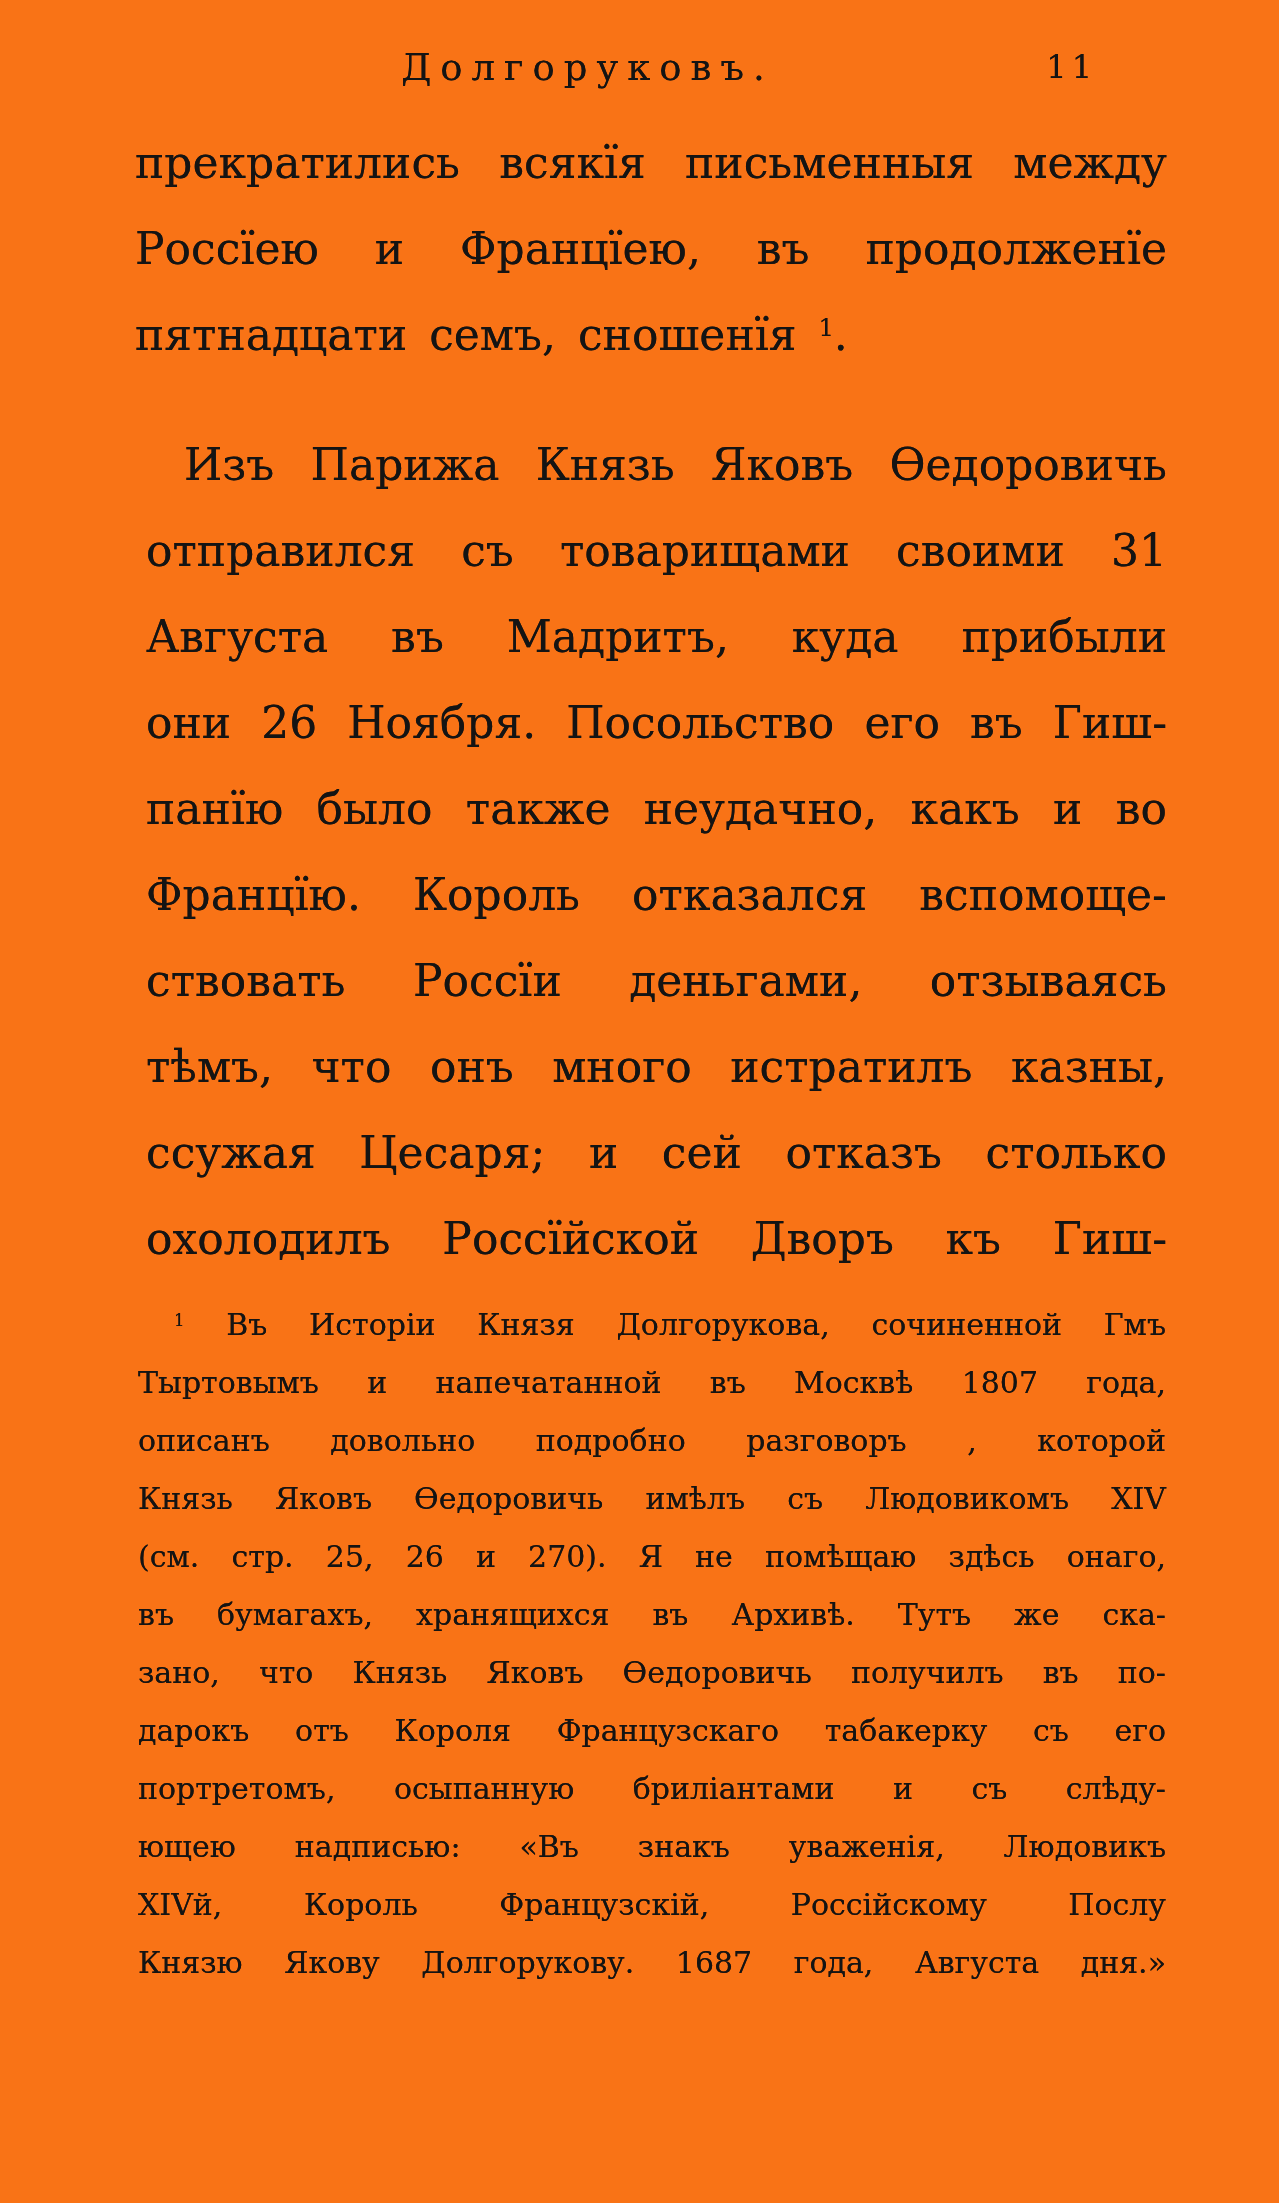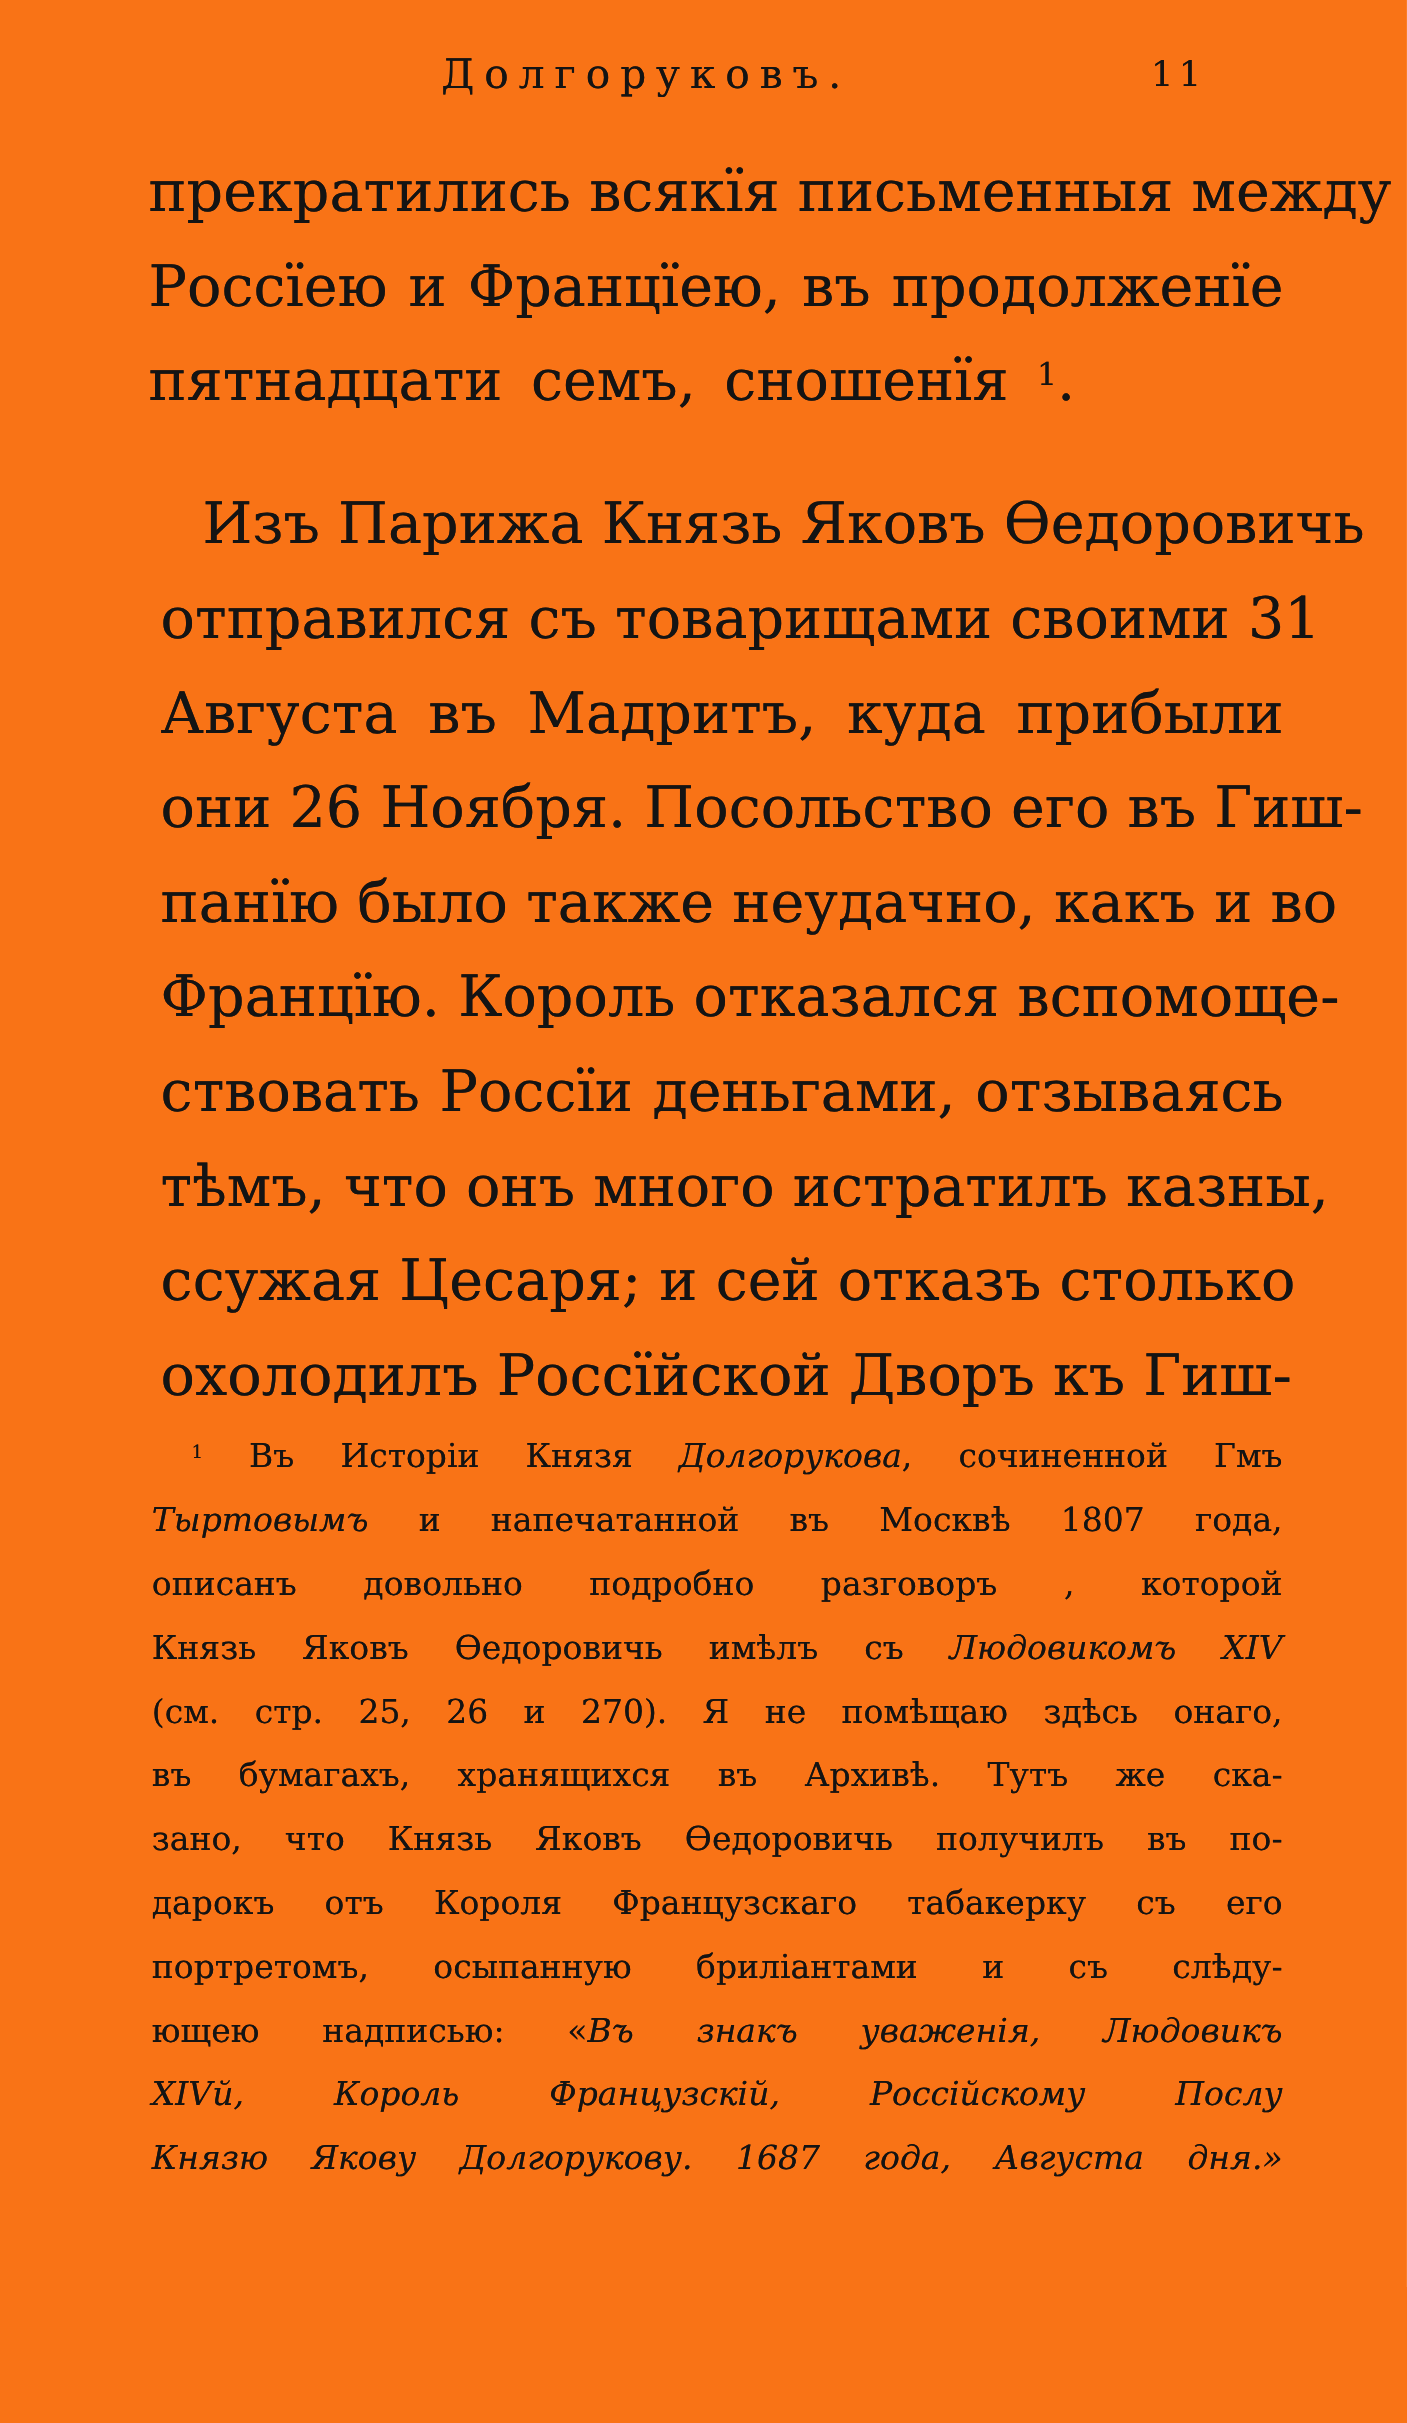--- a/index.html
+++ b/index.html
@@ -32,24 +32,24 @@
   .page-number {
     position: absolute;
     top: 48px;
     right: 182px;
     font-size: 32px;
     letter-spacing: 5px;
   }
 
   .main-text {
     position: absolute;
-    top: 132px;
+    top: 120px;
     left: 135px;
     width: 1032px;
-    font-size: 52px;
+    font-size: 44px;
   }
   .main-text .line {
     height: 86px;
     line-height: 86px;
     white-space: nowrap;
     text-align: justify;
     text-align-last: justify;
   }
   .main-text .line.no-just {
     text-align: left;
@@ -68,21 +68,21 @@
   }
   .footnote .line {
     height: 58px;
     line-height: 58px;
     white-space: nowrap;
     text-align: justify;
     text-align-last: justify;
   }
   .footnote .para.indent .line:first-child { text-indent: 36px; }
 
-  .it  { font-style: italic; }
+  .it  { }
   .sup { font-size: 55%; vertical-align: 14px; line-height: 0; }
   .footnote .sup { vertical-align: 9px; }
 </style>
 </head>
 <body>
 
 <div class="page">
 
   <div class="running-title">Долгоруковъ.</div>
 

